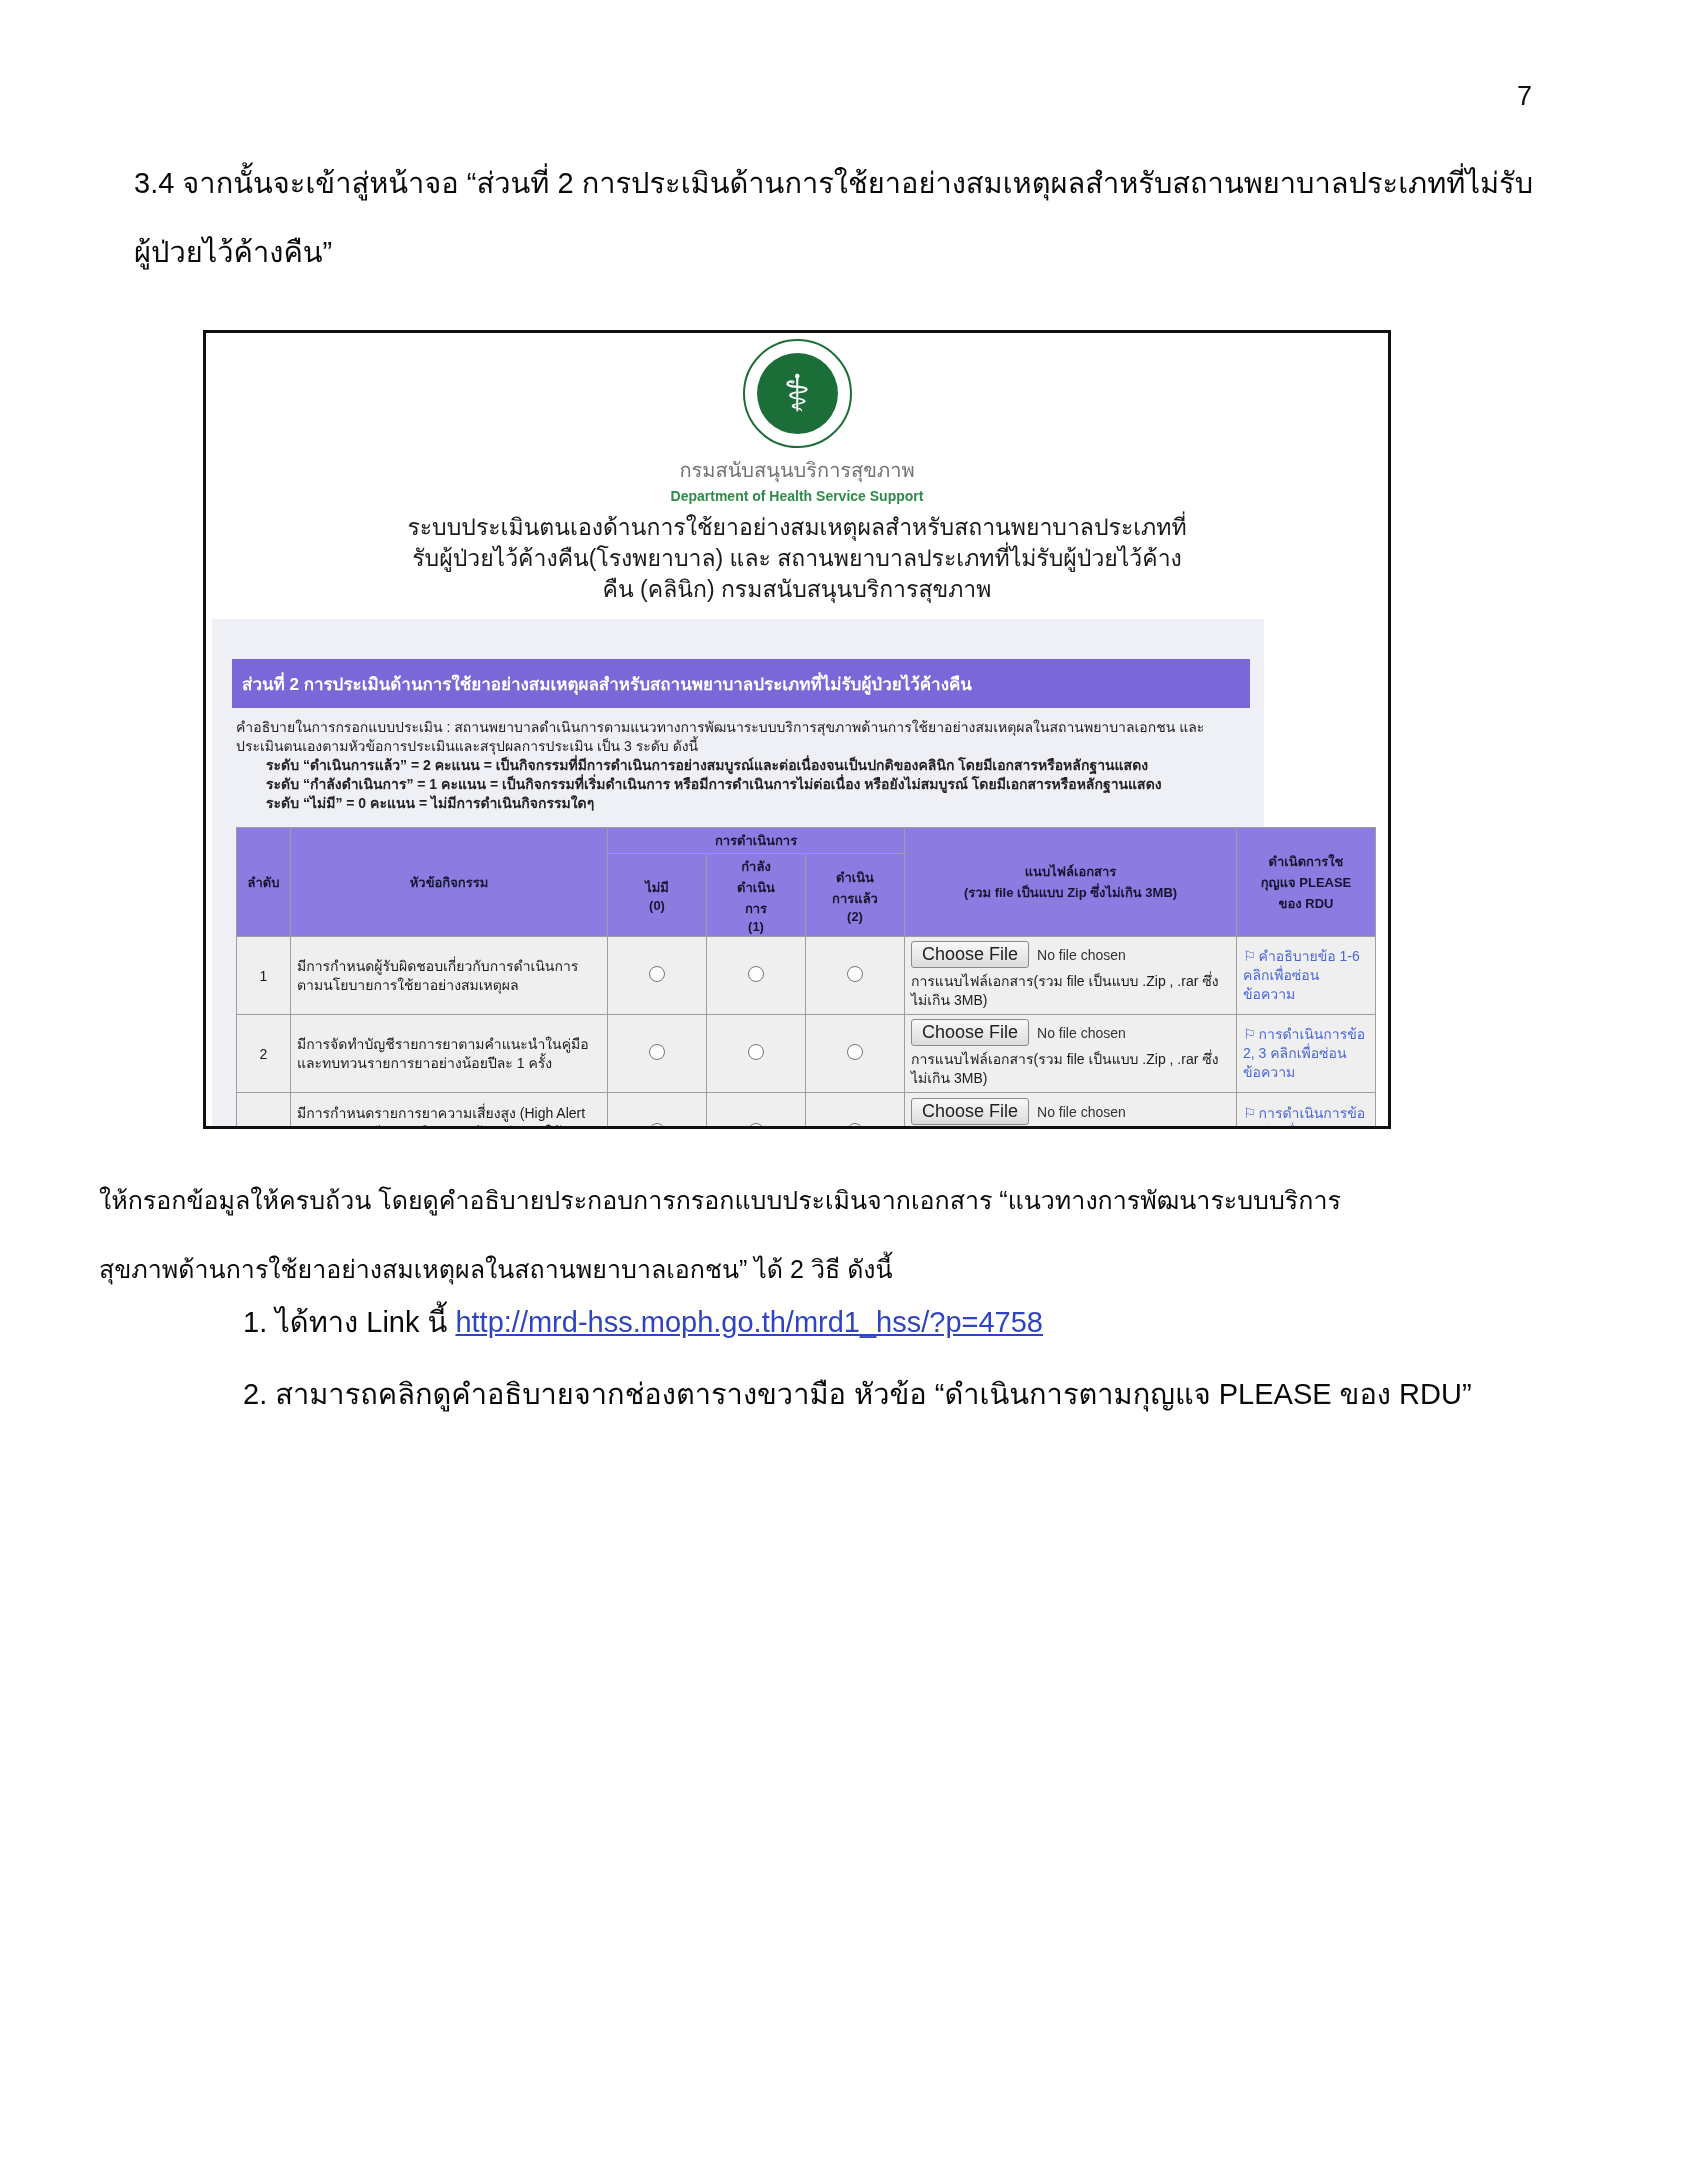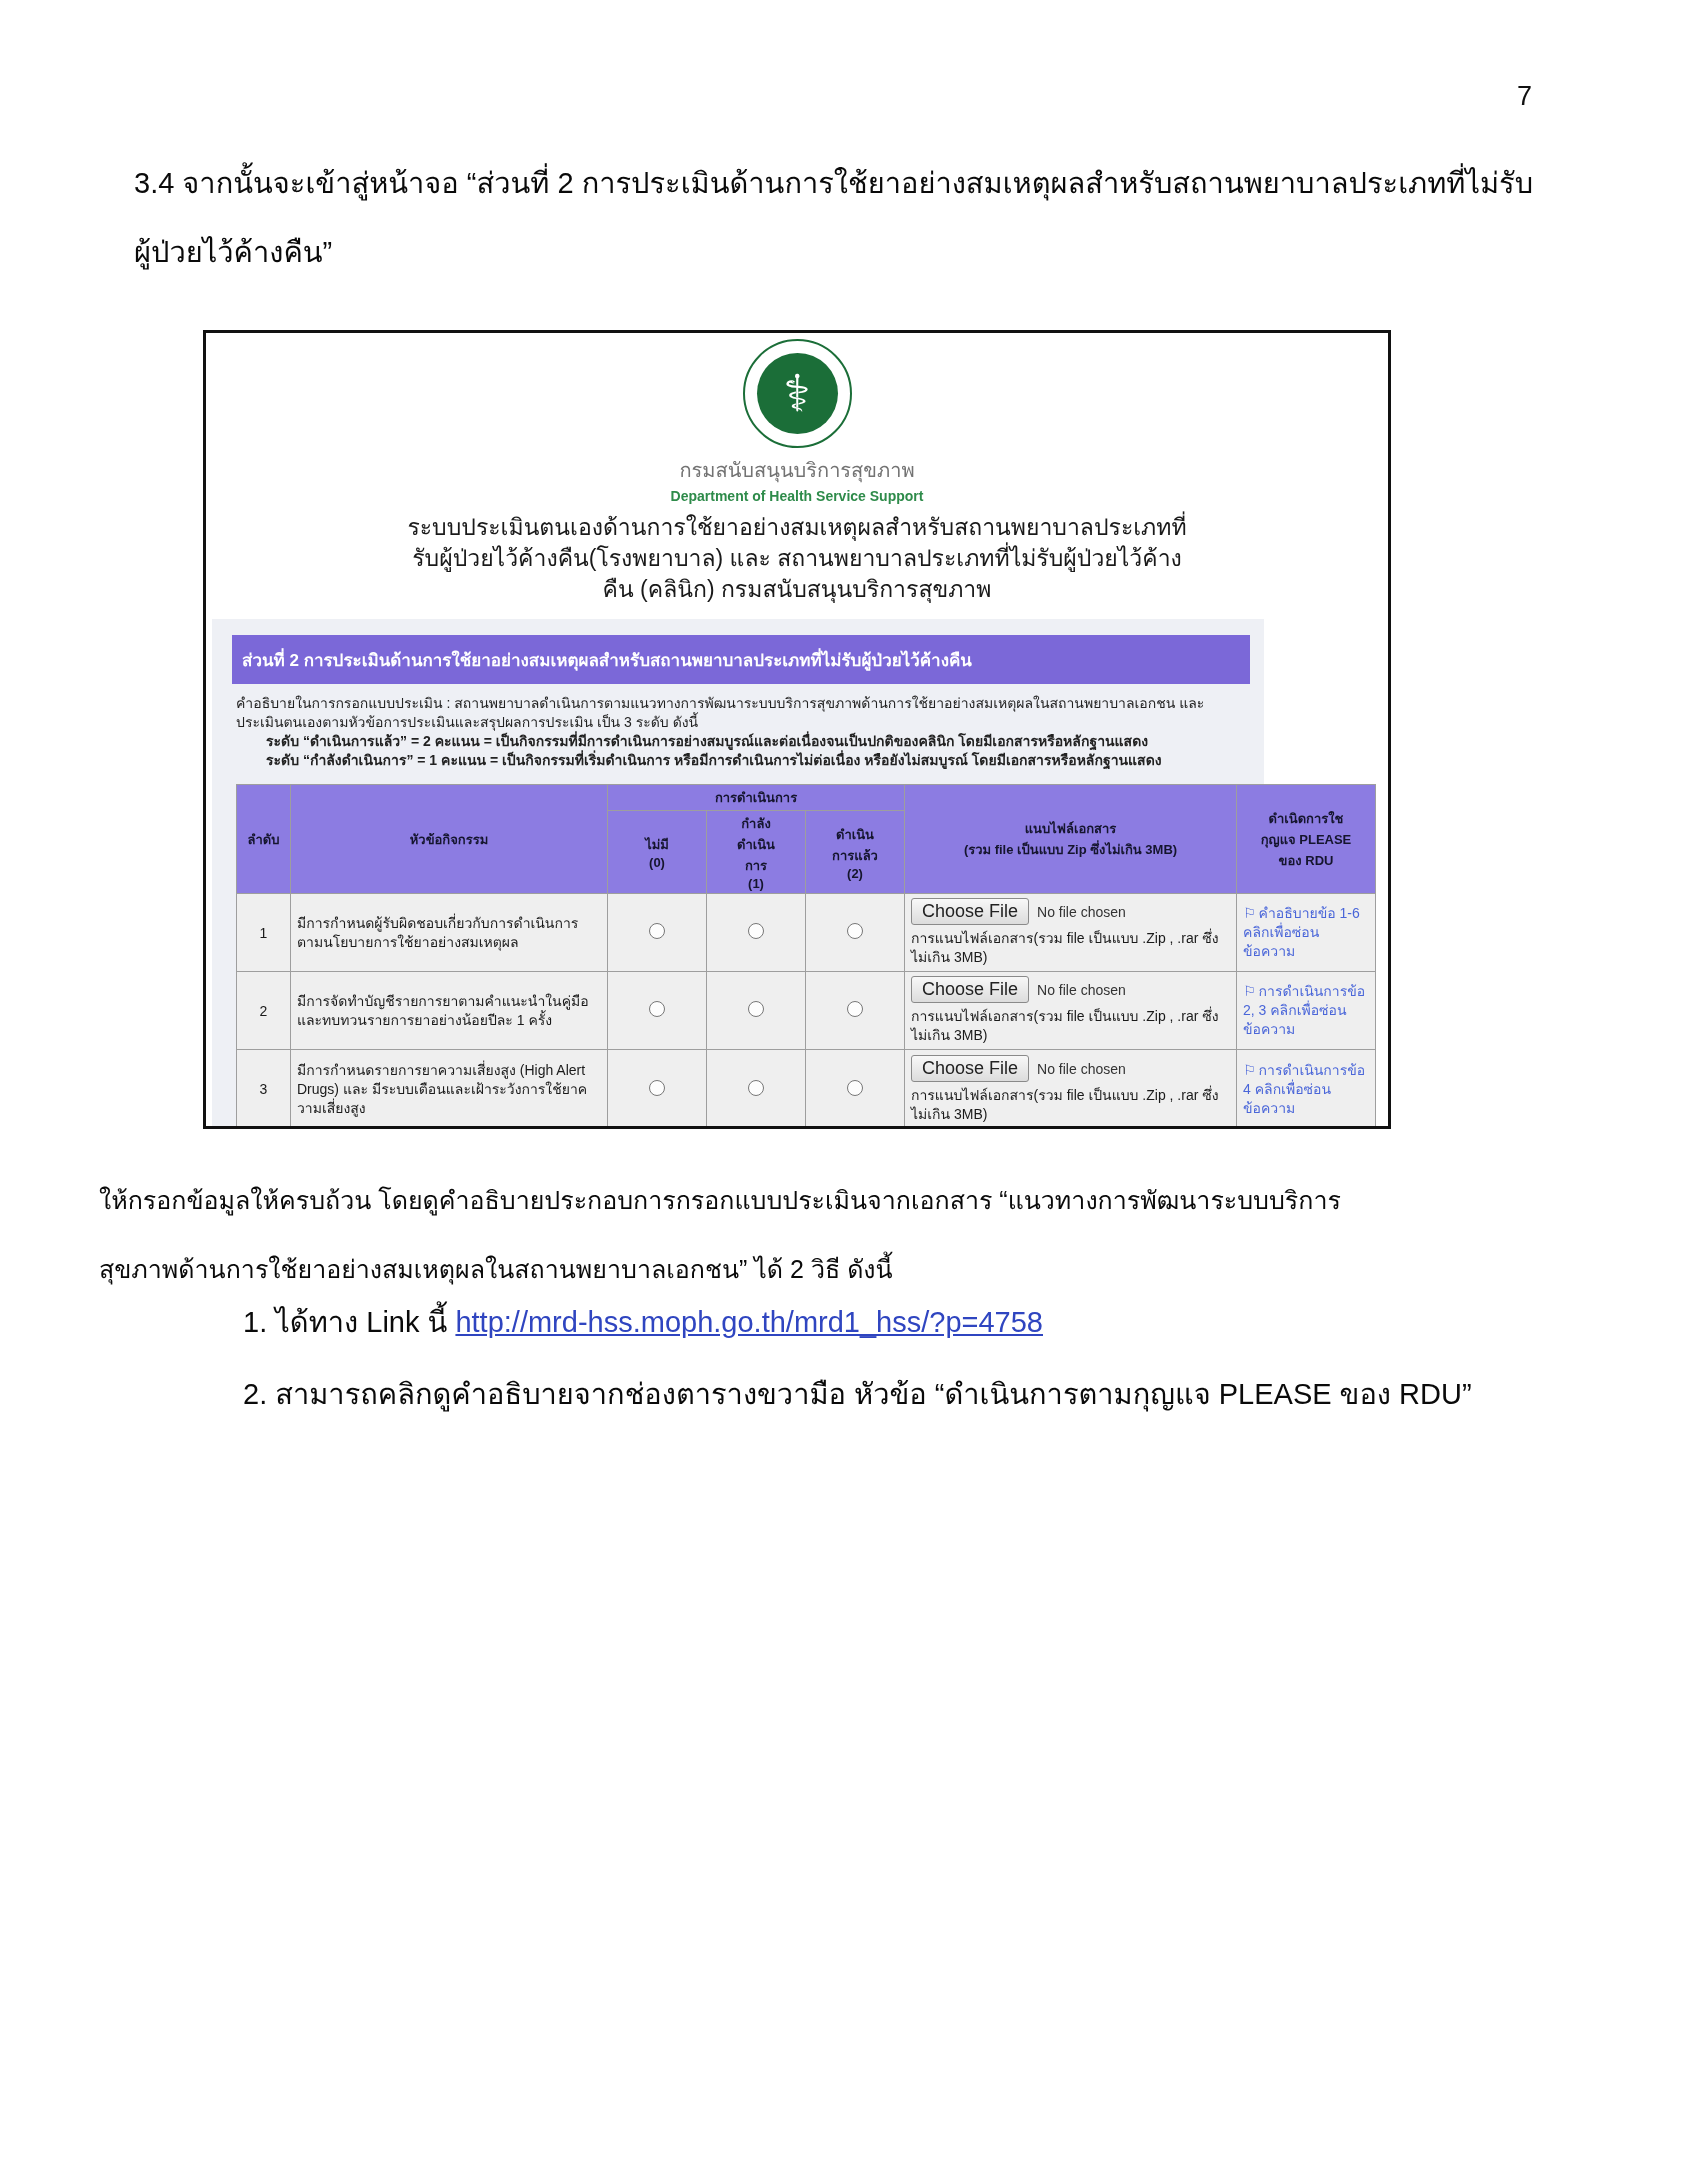--- a/index.html
+++ b/index.html
@@ -23,21 +23,21 @@
   .frame-head{text-align:center;padding-top:6px;}
   .logo{width:109px;height:109px;border-radius:50%;margin:0 auto;background:#fff;
     border:2px solid #1b6e38;display:flex;align-items:center;justify-content:center;box-sizing:border-box;}
   .logo-inner{width:81px;height:81px;border-radius:50%;background:#1b6e38;color:#ffffff;
     display:flex;align-items:center;justify-content:center;font-size:51px;line-height:1;}
   .org-th{margin-top:6px;font-size:20px;font-weight:normal;color:#737373;}
   .org-en{margin-top:2px;font-size:14px;font-weight:bold;color:#2e8b4a;}
   .sys-title{margin-top:8px;font-size:23px;line-height:31px;color:#1a1a1a;}
   
   .panel{margin:14px 0 0 6px;width:1052px;background:#eef0f5;box-sizing:border-box;
-    padding:16px 0 40px 0;min-height:515px;}
+    padding:40px 0 40px 0;min-height:515px;}
   .section-bar{margin:0 14px 0 20px;background:#7b68d8;color:#ffffff;font-weight:bold;
     font-size:17px;padding:11px 10px;box-sizing:border-box;}
   .instructions{margin:10px 14px 0 24px;font-size:14px;line-height:19px;color:#222;}
   .instructions .ind{padding-left:30px;font-weight:bold;}
   
   table.eval{border-collapse:collapse;table-layout:fixed;width:1139px;margin:14px 0 0 24px;
     font-size:14px;color:#1a1a1a;}
   table.eval th,table.eval td{border:1px solid #9e9e9e;box-sizing:border-box;}
   table.eval th{background:#8c7ce2;color:#15152e;font-weight:bold;font-size:13px;
     text-align:center;vertical-align:middle;padding:2px 3px;white-space:pre-line;}
@@ -82,20 +82,21 @@
   </div>
 
   <div class="panel">
     <div class="section-bar">ส่วนที่ 2 การประเมินด้านการใช้ยาอย่างสมเหตุผลสำหรับสถานพยาบาลประเภทที่ไม่รับผู้ป่วยไว้ค้างคืน</div>
 
     <div class="instructions">
       <div>คำอธิบายในการกรอกแบบประเมิน : สถานพยาบาลดำเนินการตามแนวทางการพัฒนาระบบบริการสุขภาพด้านการใช้ยาอย่างสมเหตุผลในสถานพยาบาลเอกชน และ</div>
       <div>ประเมินตนเองตามหัวข้อการประเมินและสรุปผลการประเมิน เป็น 3 ระดับ ดังนี้</div>
       <div class="ind">ระดับ “ดำเนินการแล้ว” = 2 คะแนน = เป็นกิจกรรมที่มีการดำเนินการอย่างสมบูรณ์และต่อเนื่องจนเป็นปกติของคลินิก โดยมีเอกสารหรือหลักฐานแสดง</div>
       <div class="ind">ระดับ “กำลังดำเนินการ” = 1 คะแนน = เป็นกิจกรรมที่เริ่มดำเนินการ หรือมีการดำเนินการไม่ต่อเนื่อง หรือยังไม่สมบูรณ์ โดยมีเอกสารหรือหลักฐานแสดง</div>
+      <div class="ind">ระดับ “ไม่มี” = 0 คะแนน = ไม่มีการดำเนินกิจกรรมใดๆ</div>
     </div>
 
     <table class="eval">
       <colgroup>
         <col style="width:54px">
           <col style="width:317px">
           <col style="width:99px">
         <col style="width:99px">
           <col style="width:99px">
           <col style="width:332px">

